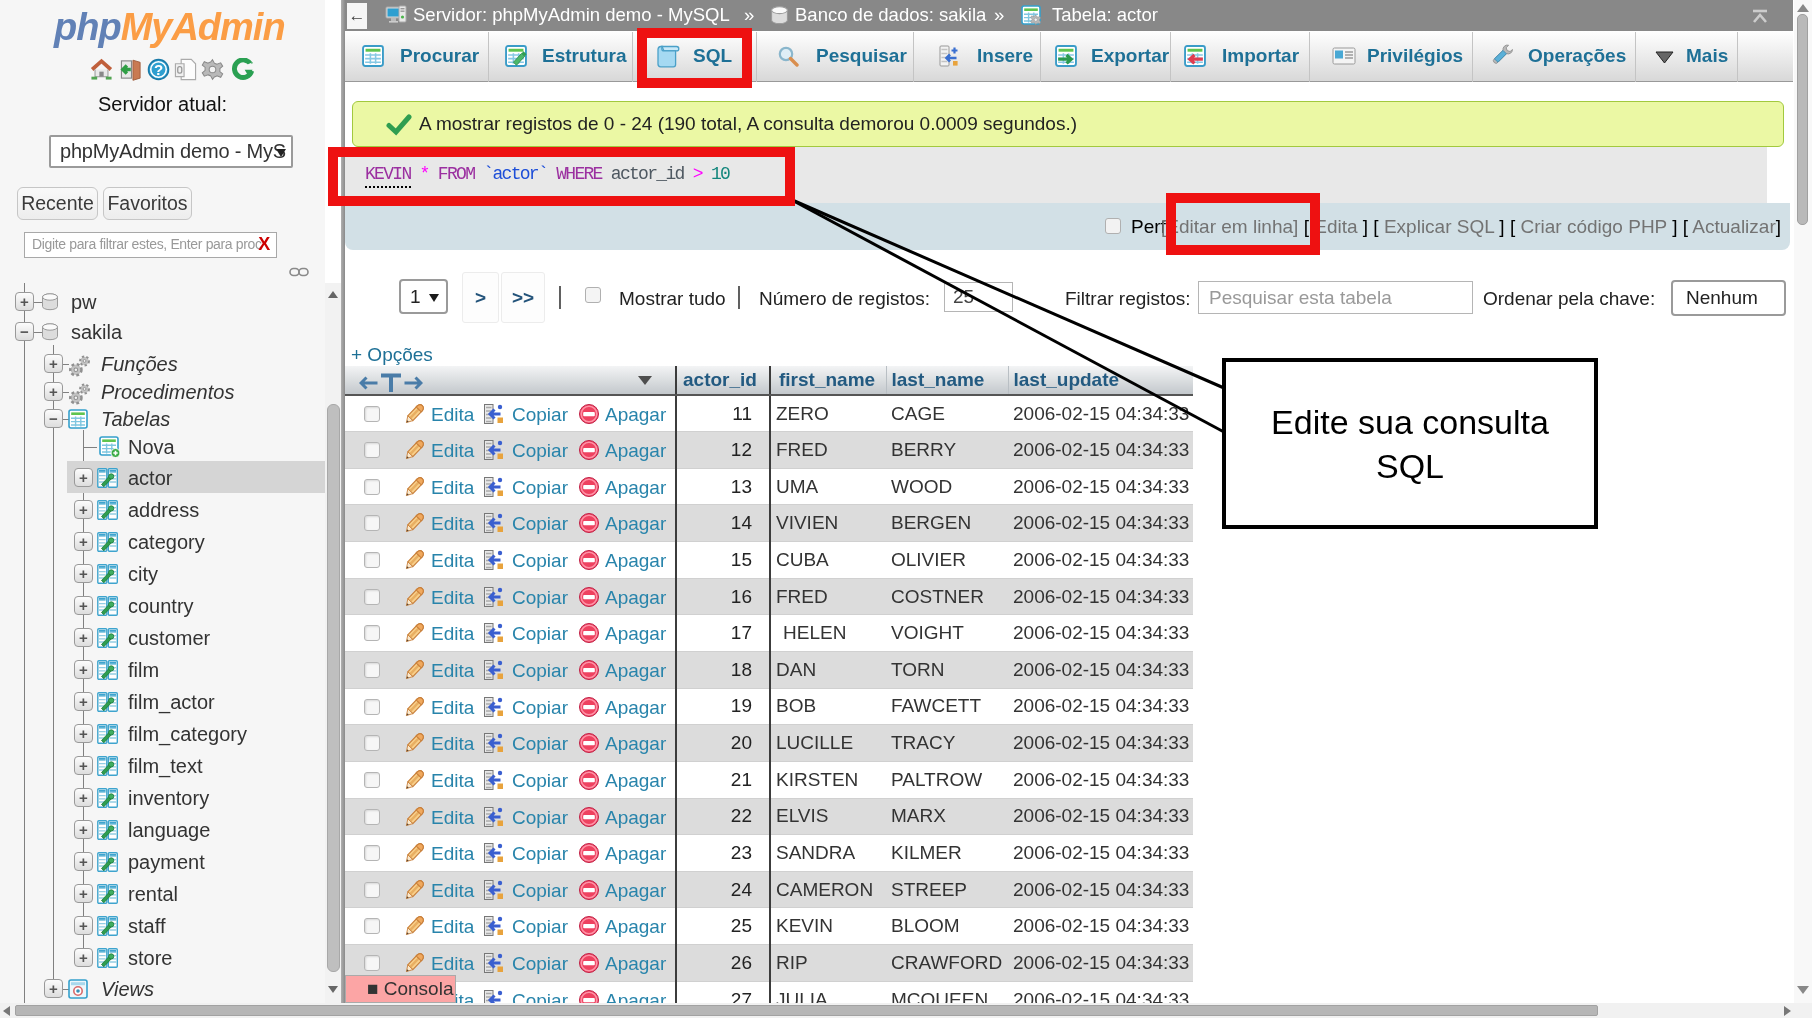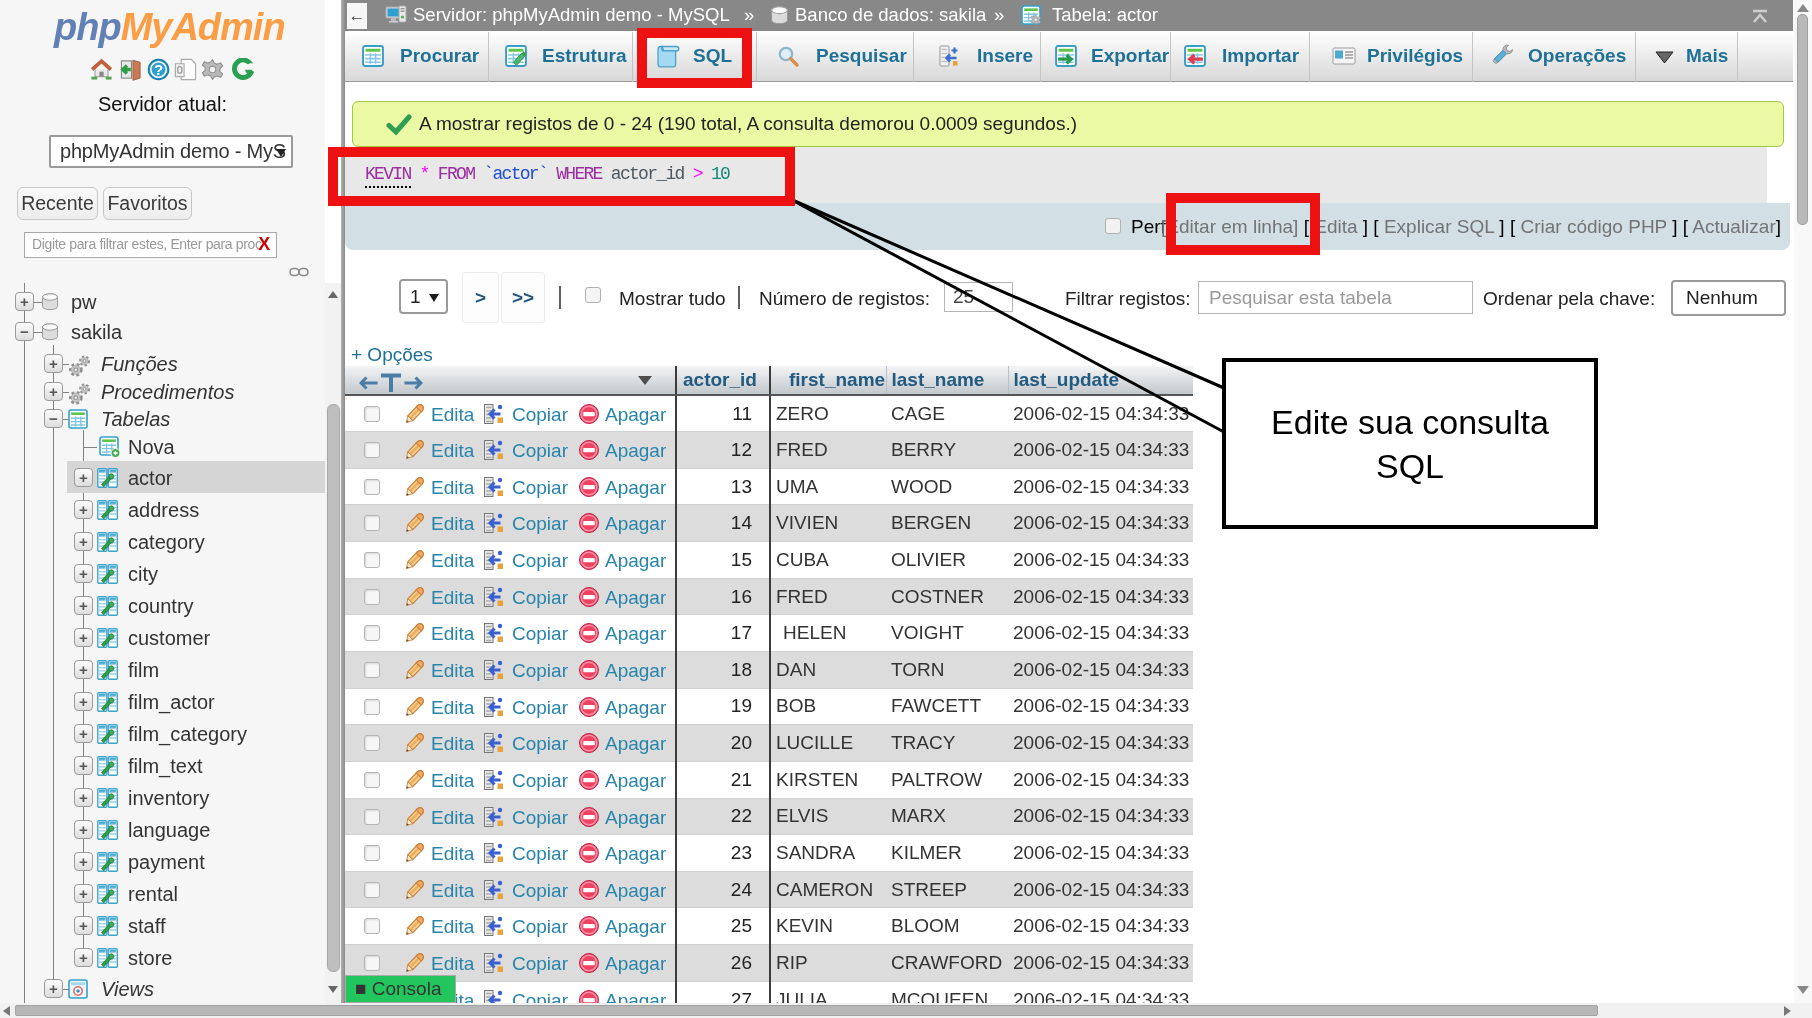--- a/index.html
+++ b/index.html
@@ -71,22 +71,22 @@
   tr.w td { background:#fff; }
   td.num { text-align:right; padding-right:17px; color:#222; }
   .alink { color:#2884ab; text-decoration:none; }
   .bl { border-left:2px solid #3c3c3c; }
   #grid { height:637px; overflow:hidden; }
   .cb { position:absolute; left:19px; top:10px; width:16px; height:16px; background:#f6f6f6;
     border:1px solid #b5b5b5; border-radius:3px; box-shadow:inset 1px 1px 2px rgba(0,0,0,.12); }
   .aic { position:absolute; top:7px; }
   td .alink { top:8px; }
   td { position:relative; border-bottom:1px solid #d0d0d0; }
-  #consola { left:345px; top:975px; width:111px; height:28px; background:#22c55e;
-    border:1px solid #aaa; font-size:19px; color:#333; line-height:26px; }
+  #consola { left:345px; top:975px; width:111px; height:28px; background:#fca5a5;
+    border:1px solid #aaa; font-size:19px; color:#333; line-height:26px;padding-left:12px; }
   
   #hscroll { left:0px; top:1003px; width:1812px; height:15px; background:#f1f1f1; }
   #hthumb { left:15px; top:1005px; width:1583px; height:11px; background:#b6b6b6; border:1px solid #a2a2a2; border-radius:2px;}
   #vscroll { left:1794px; top:0px; width:18px; height:1003px; background:#f8f8f8; }
   #vthumb { left:1797px; top:14px; width:11px; height:211px; background:#b9b9b9; border:1px solid #a0a0a0; border-radius:5px;}
   
   .redbox { position:absolute; border:10px solid #ee1111; background:transparent; z-index:40; }
   #callout { left:1222px; top:358px; width:376px; height:171px; background:#fff;
     border:4px solid #000; z-index:35; text-align:center; font-size:34px; color:#000; }
   #annot { left:0; top:0; width:1812px; height:1018px; z-index:30; pointer-events:none; }
@@ -515,21 +515,21 @@
   <svg style="position:absolute; left:14px; top:5px;" width="64" height="22" viewBox="0 0 64 22">
               <g stroke="#4a7ca8" fill="none">
                 <path stroke-width="3" d="M1.5 12h17M7.5 6.5 2 12l5.5 5.5"></path>
                 <path stroke-width="4" d="M22 4.5h20M32 5v16"></path>
                 <path stroke-width="3" d="M45.5 12h17M56.5 6.5 62 12l-5.5 5.5"></path>
               </g>
             </svg>
   <span style="position:absolute; right:23px; top:10px; width:0; height:0; border-left:7px solid transparent; border-right:7px solid transparent; border-top:9px solid #4e4e4e;"></span>
 </th>
 <th class="bl" style="padding-left:6px;">actor_id</th>
-<th class="bl" style="padding-left:18px;">first_name</th>
+<th class="bl" style="padding-left:8px;">first_name</th>
 <th style="padding-left:5px; border-left:1px solid #b9bfc4;">last_name</th>
 <th style="padding-left:5px; border-left:1px solid #b9bfc4;">last_update</th>
 </tr>
 <tr class="w">
 <td style="position:relative;">
             <span class="cb"></span>
           </td>
 <td style="position:relative;">
  <svg class="aic" style="left:12px" width="23" height="23" viewBox="0 0 23 23">
               <use href="#pencil"></use>

